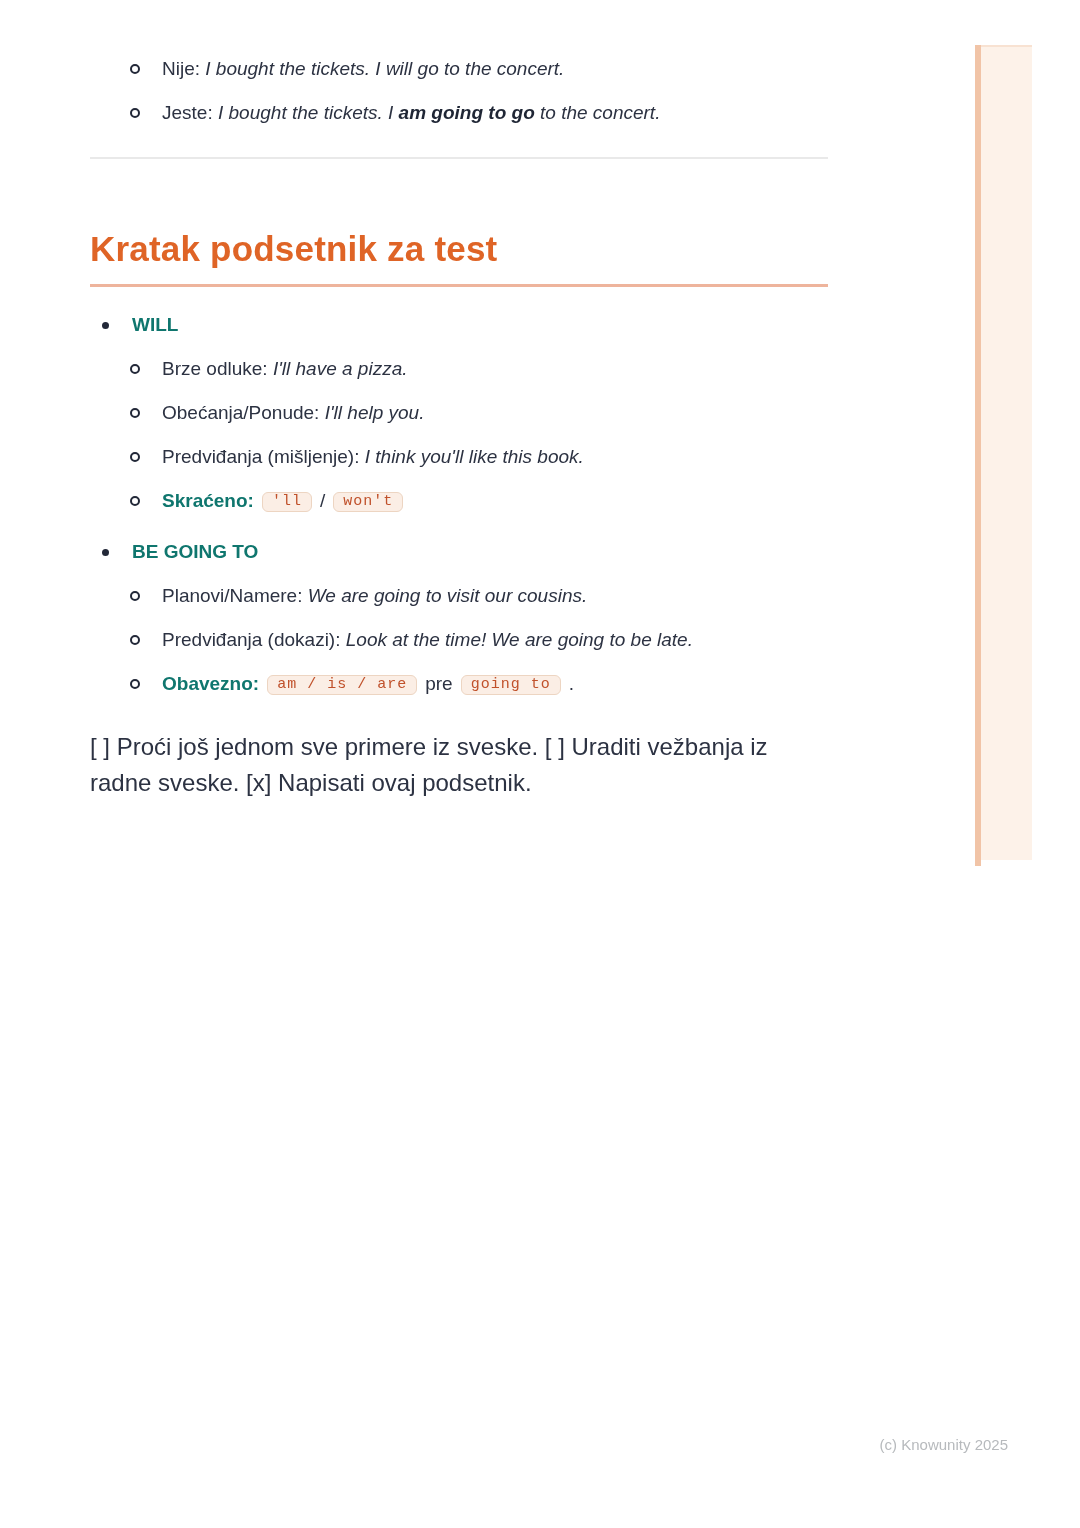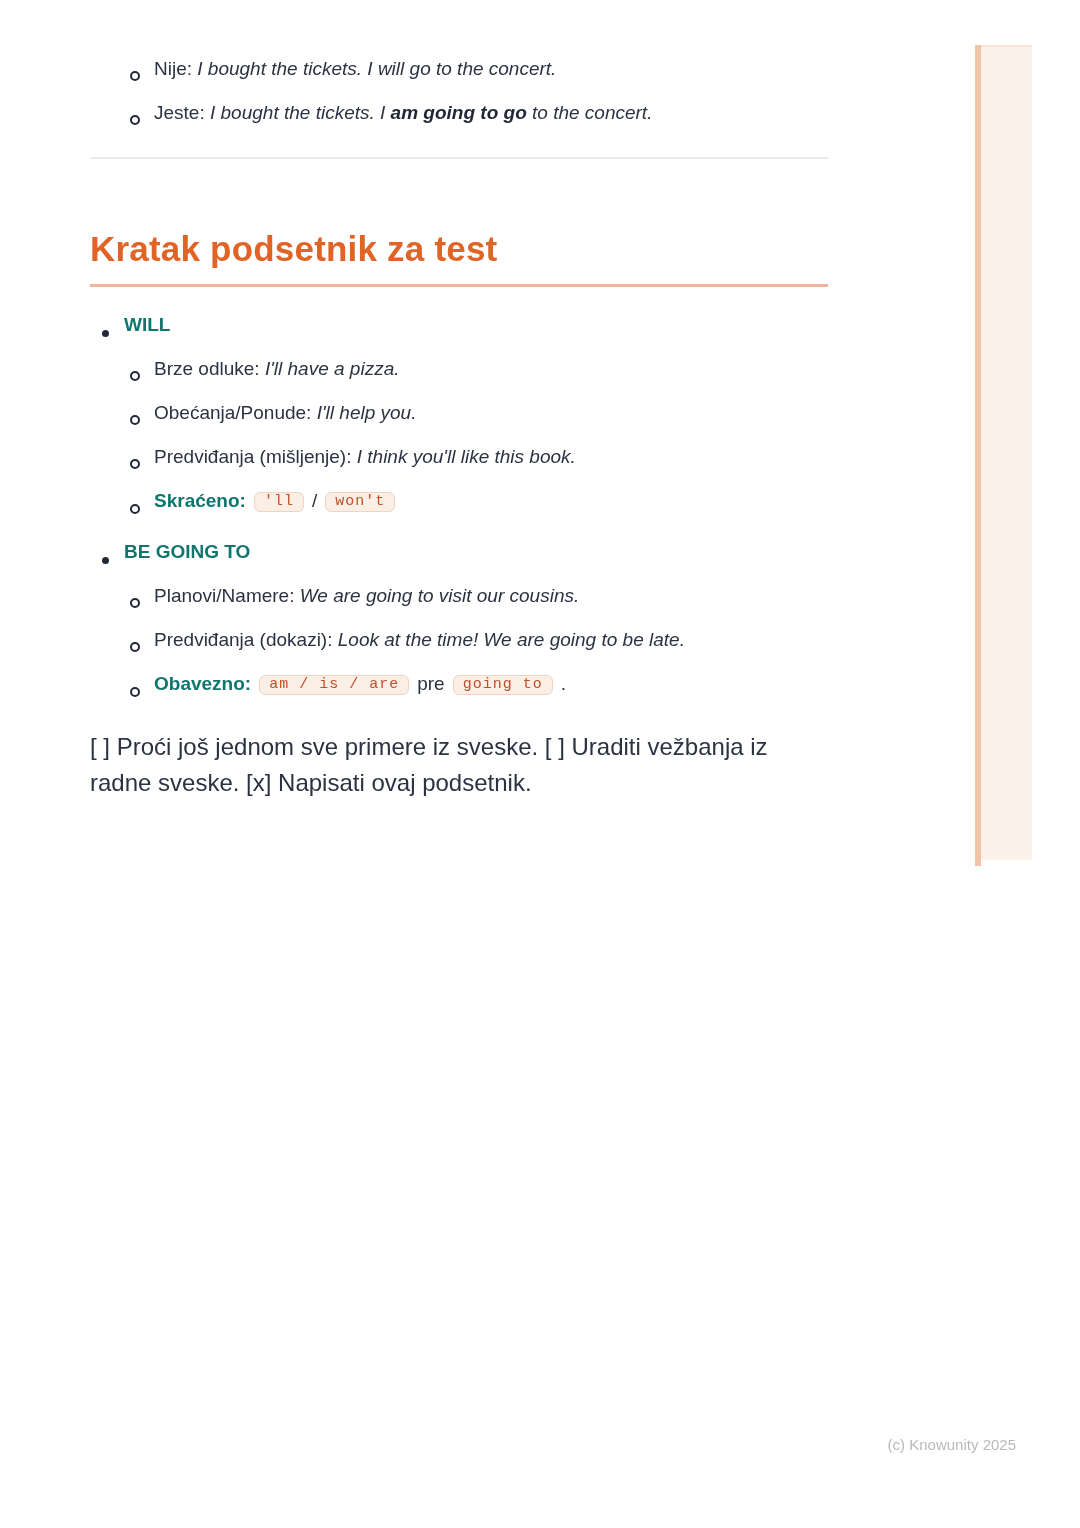--- a/index.html
+++ b/index.html
@@ -5,21 +5,21 @@
   html,body{margin:0;padding:0;}
   body{
     width:1080px;height:1528px;position:relative;overflow:hidden;
     background:#ffffff;
     font-family:"Liberation Sans","DejaVu Sans",sans-serif;
     color:#2c3242;
   }
   .doc{position:absolute;left:90px;top:57px;width:738px;}
 
   
-  .row{display:flex;align-items:flex-end;font-size:19px;line-height:24px;}
+  .row{display:flex;align-items:flex-start;font-size:19px;line-height:24px;gap:8px;}
   .row .t{margin:0;flex:1;}
   .lvl1{padding-left:12px;}
   .lvl2{padding-left:40px;}
   .mb{margin-bottom:20px;}
   .bullet{flex:0 0 auto;border-radius:50%;}
   .bullet.filled{width:7px;height:7px;background:#222838;margin-top:9px;margin-right:15px;}
   .bullet.open{width:6px;height:6px;border:2px solid #222838;background:transparent;margin-top:7px;margin-right:14px;}
 
   .it{font-style:italic;}
   .b{font-weight:700;color:#0f766e;}
@@ -43,21 +43,21 @@
     font-size:15px;line-height:18px;letter-spacing:1px;
     color:#c0512b;background:#fbeee5;border:1px solid #edd5c2;border-radius:6px;
     padding:0 9px;margin:0 8px;position:relative;top:-2px;white-space:pre;
   }
   .chip:first-of-type{margin-left:10px;}
   .plain{color:#2c3242;font-weight:400;}
 
   .checklist{margin:32px 0 0 0;font-size:24px;line-height:36px;width:100%;}
 
   .footer{
-    position:absolute;top:1436px;right:64px;
+    position:absolute;top:1436px;right:72px;
     font-size:15px;color:#b7babd;line-height:18px;
   }
 
   .sidebar-line{position:absolute;left:975px;top:45px;width:6px;height:821px;background:#f1c4a7;}
   .sidebar-panel{position:absolute;left:981px;top:45px;width:51px;height:813px;background:#fdf2e9;border-top:2px solid #f8e2d2;}
 </style>
 </head>
 <body>
 
 <div class="doc">

